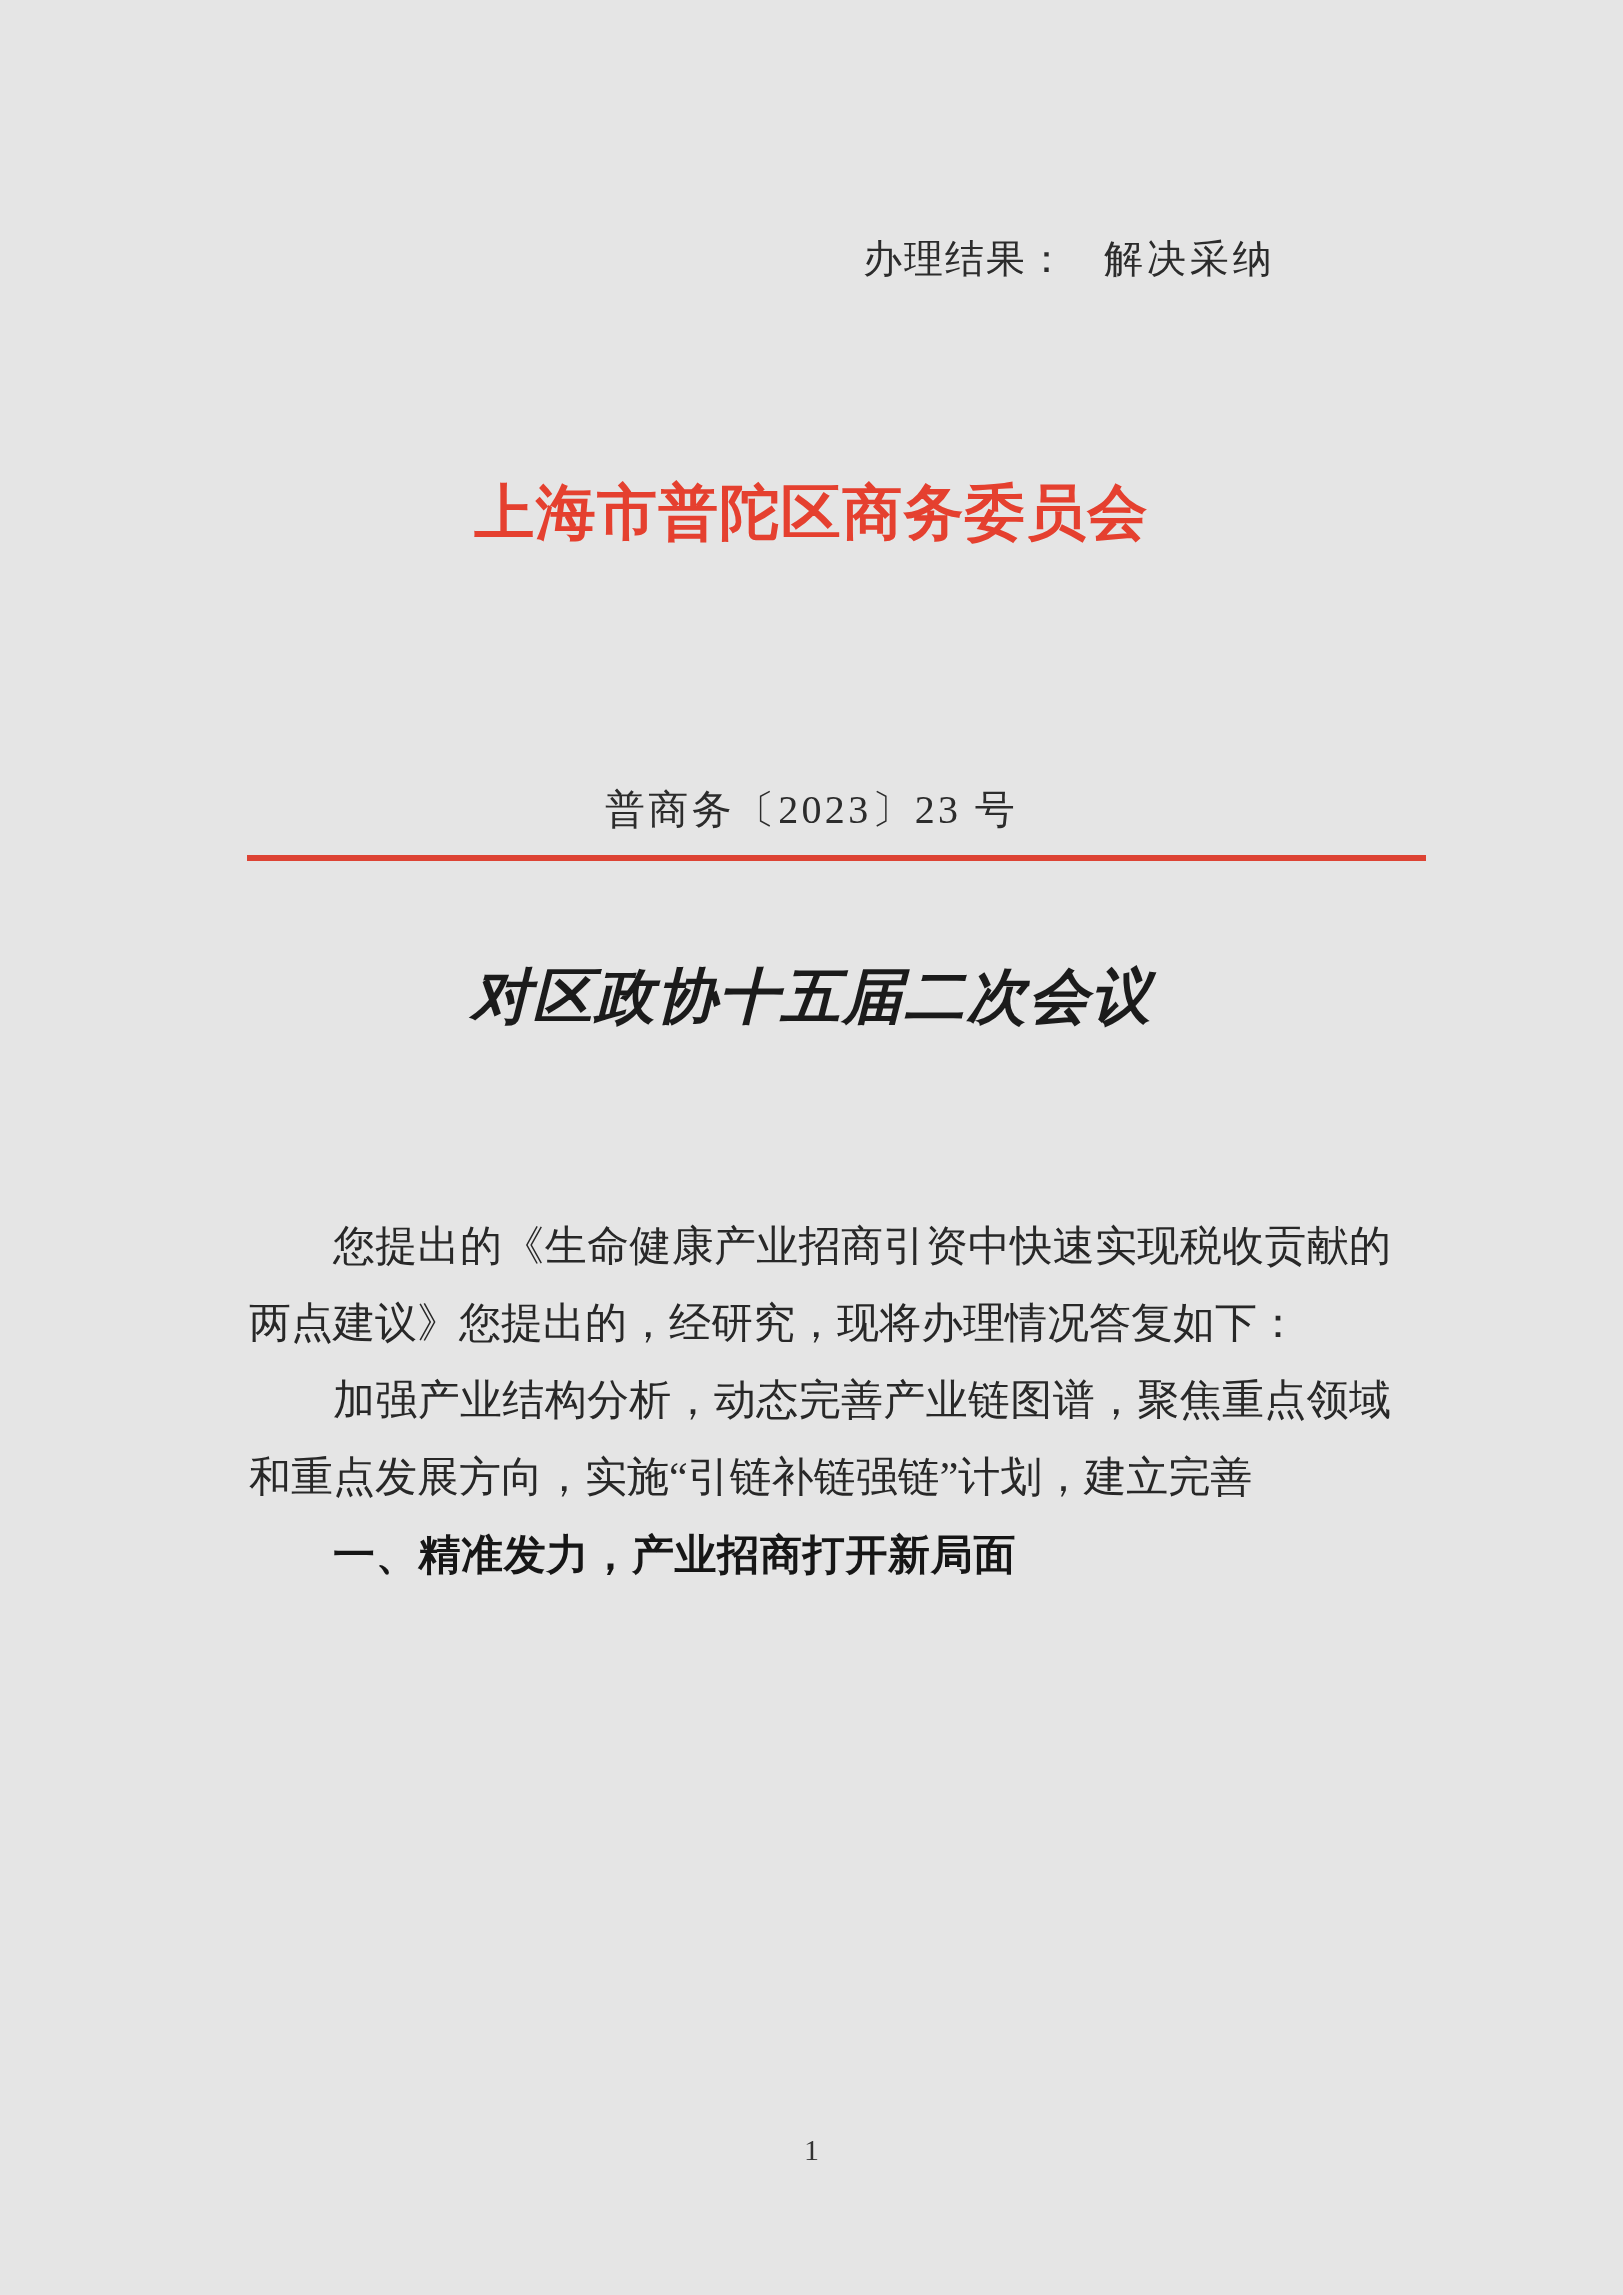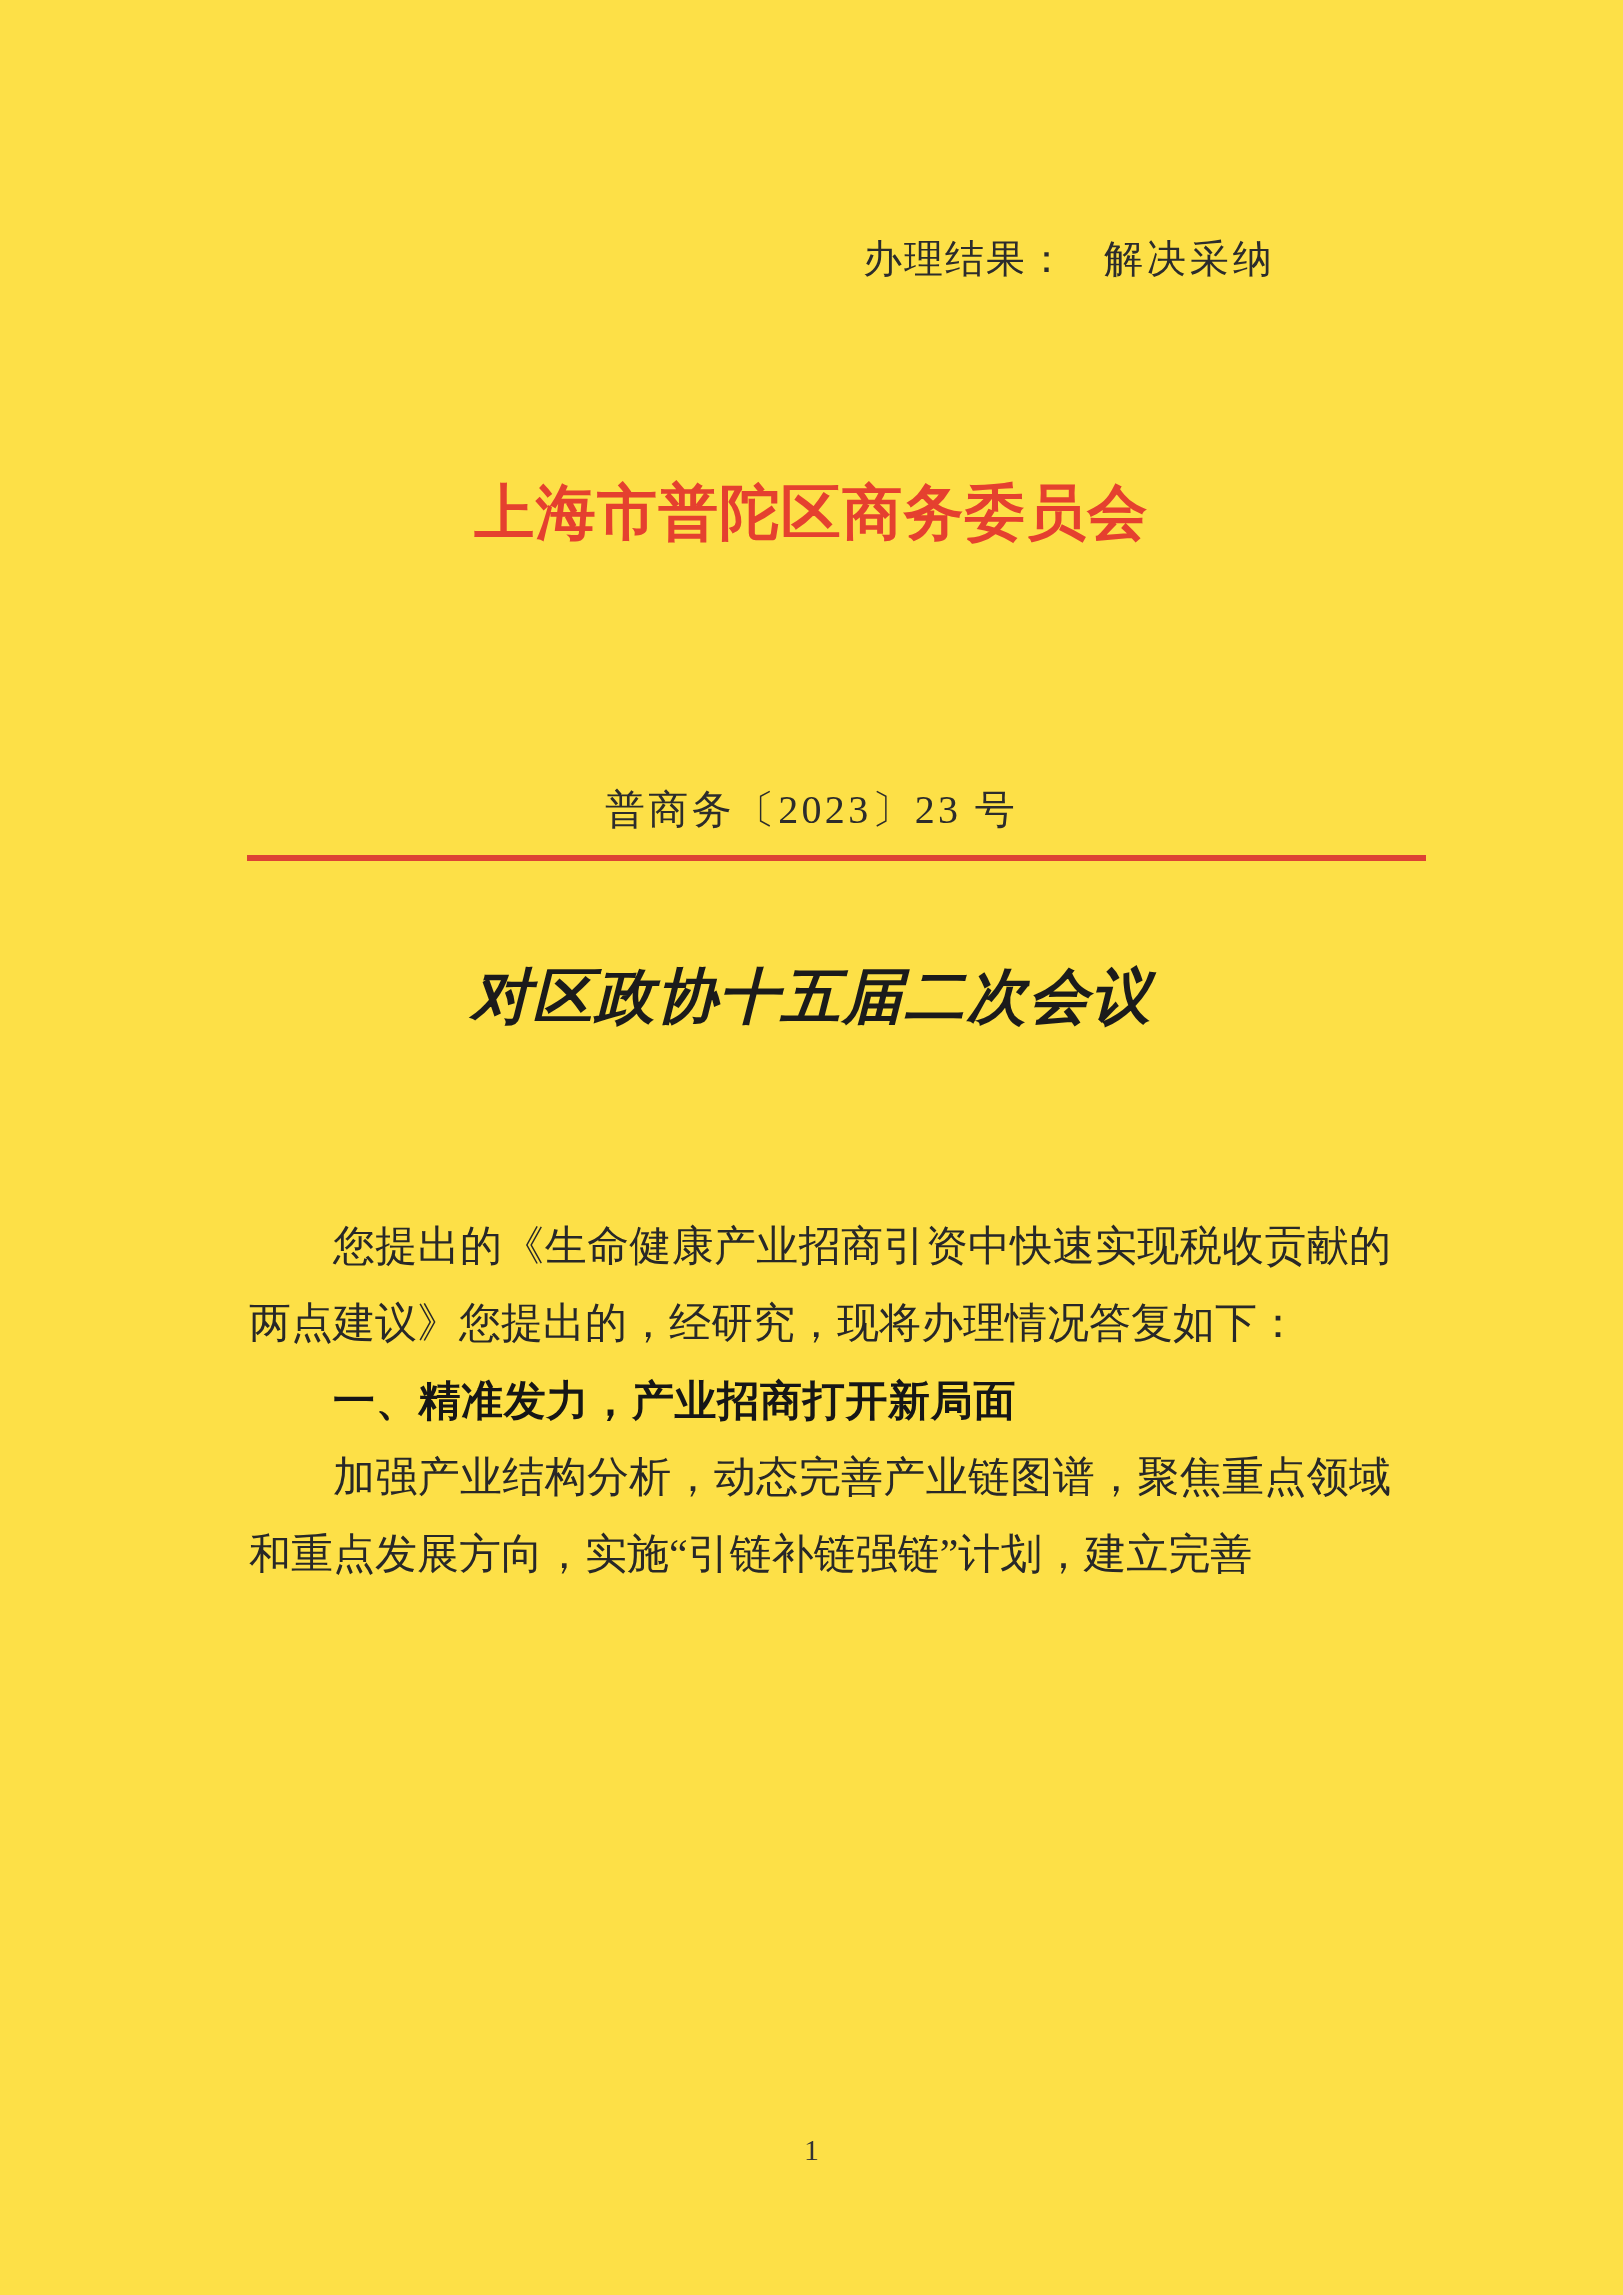--- a/index.html
+++ b/index.html
@@ -4,21 +4,21 @@
 <style>
   html, body {
     margin: 0;
     padding: 0;
     background: #ffffff;
   }
   .page {
     position: relative;
     width: 1623px;
     height: 2295px;
-    background: #fde047;
+    background: #e5e5e5;
     overflow: hidden;
     font-family: "Liberation Serif", "DejaVu Serif", serif;
     color: #262626;
   }
 
   
   .header-meta {
     position: absolute;
     left: 863px;
     top: 216px;
@@ -148,20 +148,20 @@
   <div class="doc-number">普商务〔2023〕23 号</div>
 
   <div class="red-rule" style="background: rgb(221, 67, 52);"></div>
 
   <div class="doc-title">
     <div class="doc-title-line">对区政协十五届二次会议</div>
   </div>
 
   <div class="body-text">
     <p class="para">您提出的《生命健康产业招商引资中快速实现税收贡献的两点建议》您提出的，经研究，现将办理情况答复如下：</p>
+    <p class="para">加强产业结构分析，动态完善产业链图谱，聚焦重点领域和重点发展方向，实施“引链补链强链”计划，建立完善</p>
     <p class="para heading">一、精准发力，产业招商打开新局面</p>
-    <p class="para">加强产业结构分析，动态完善产业链图谱，聚焦重点领域和重点发展方向，实施“引链补链强链”计划，建立完善</p>
   </div>
 
   <div class="page-number">1</div>
 
 </div>
 
 
 </body></html>

